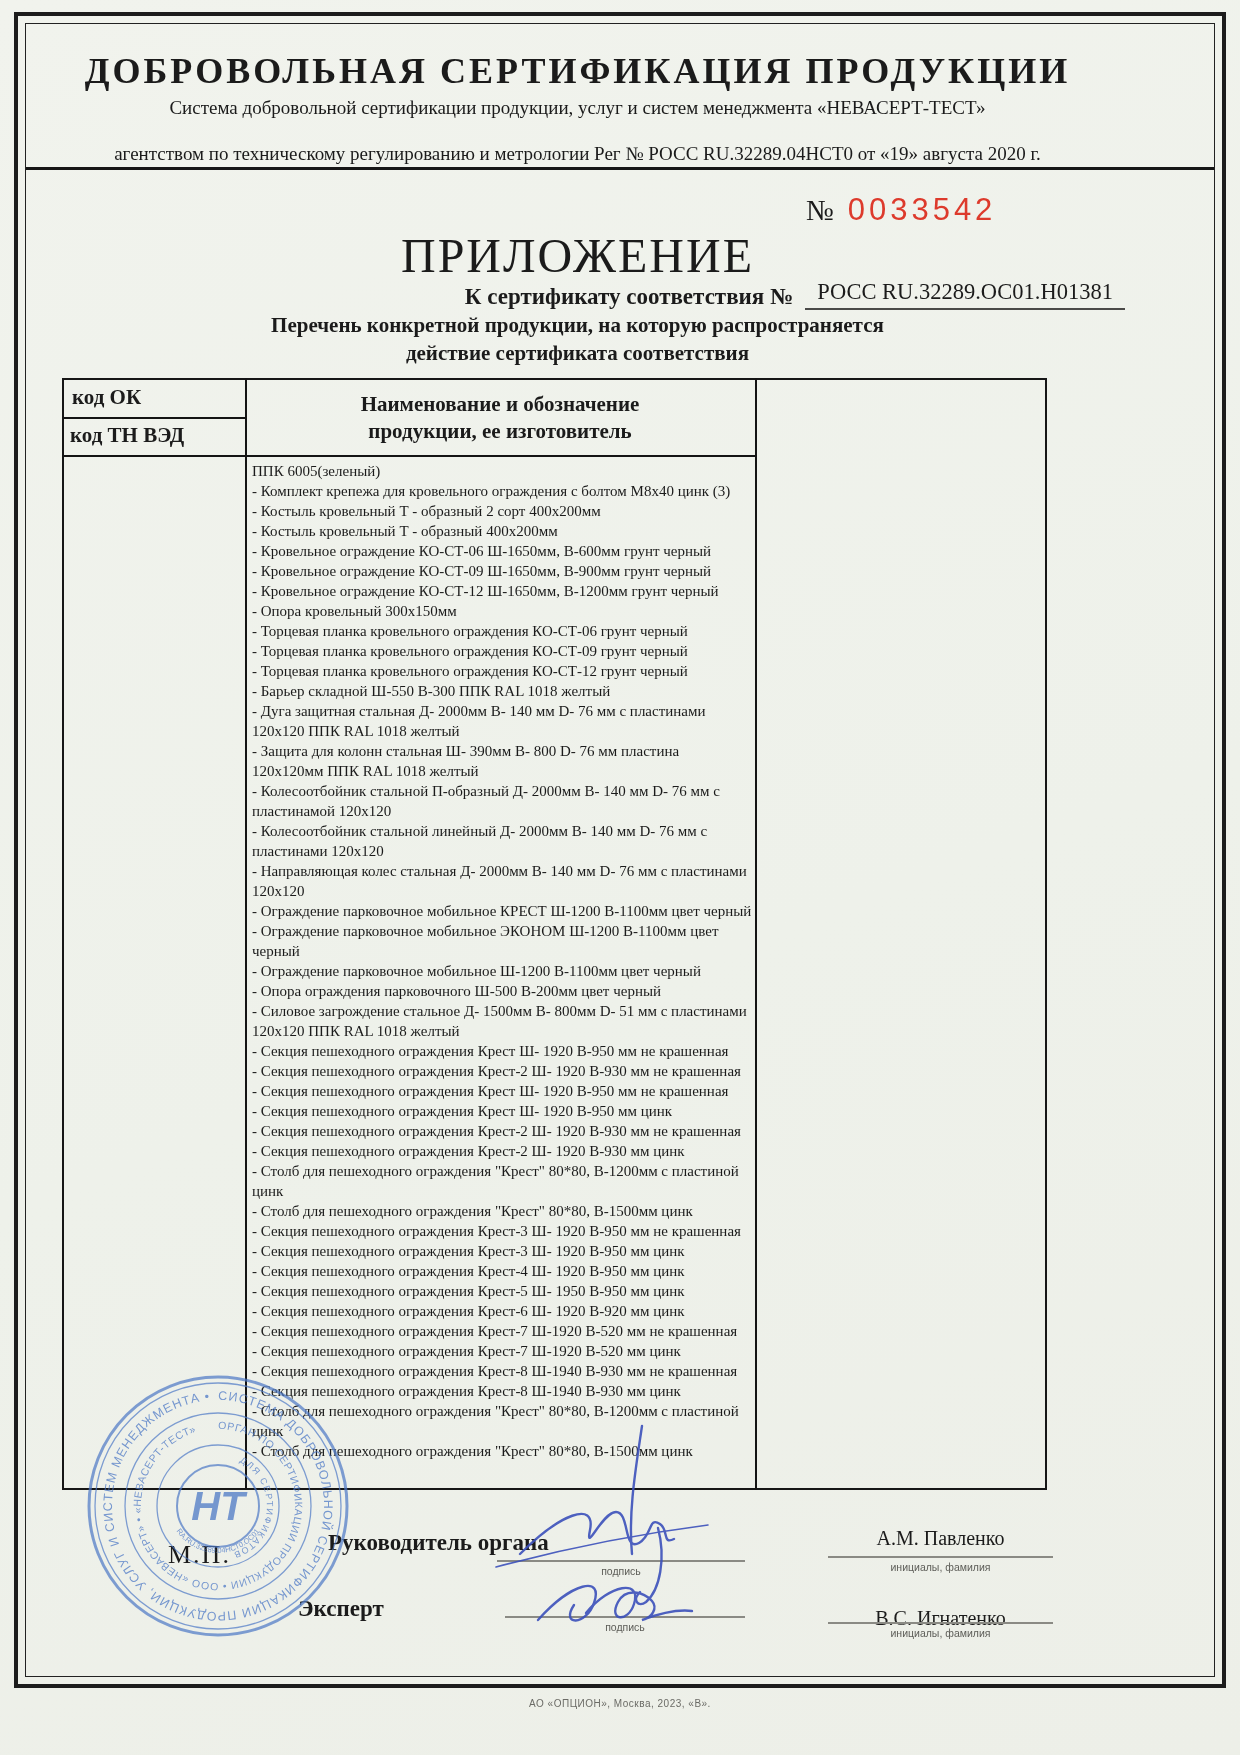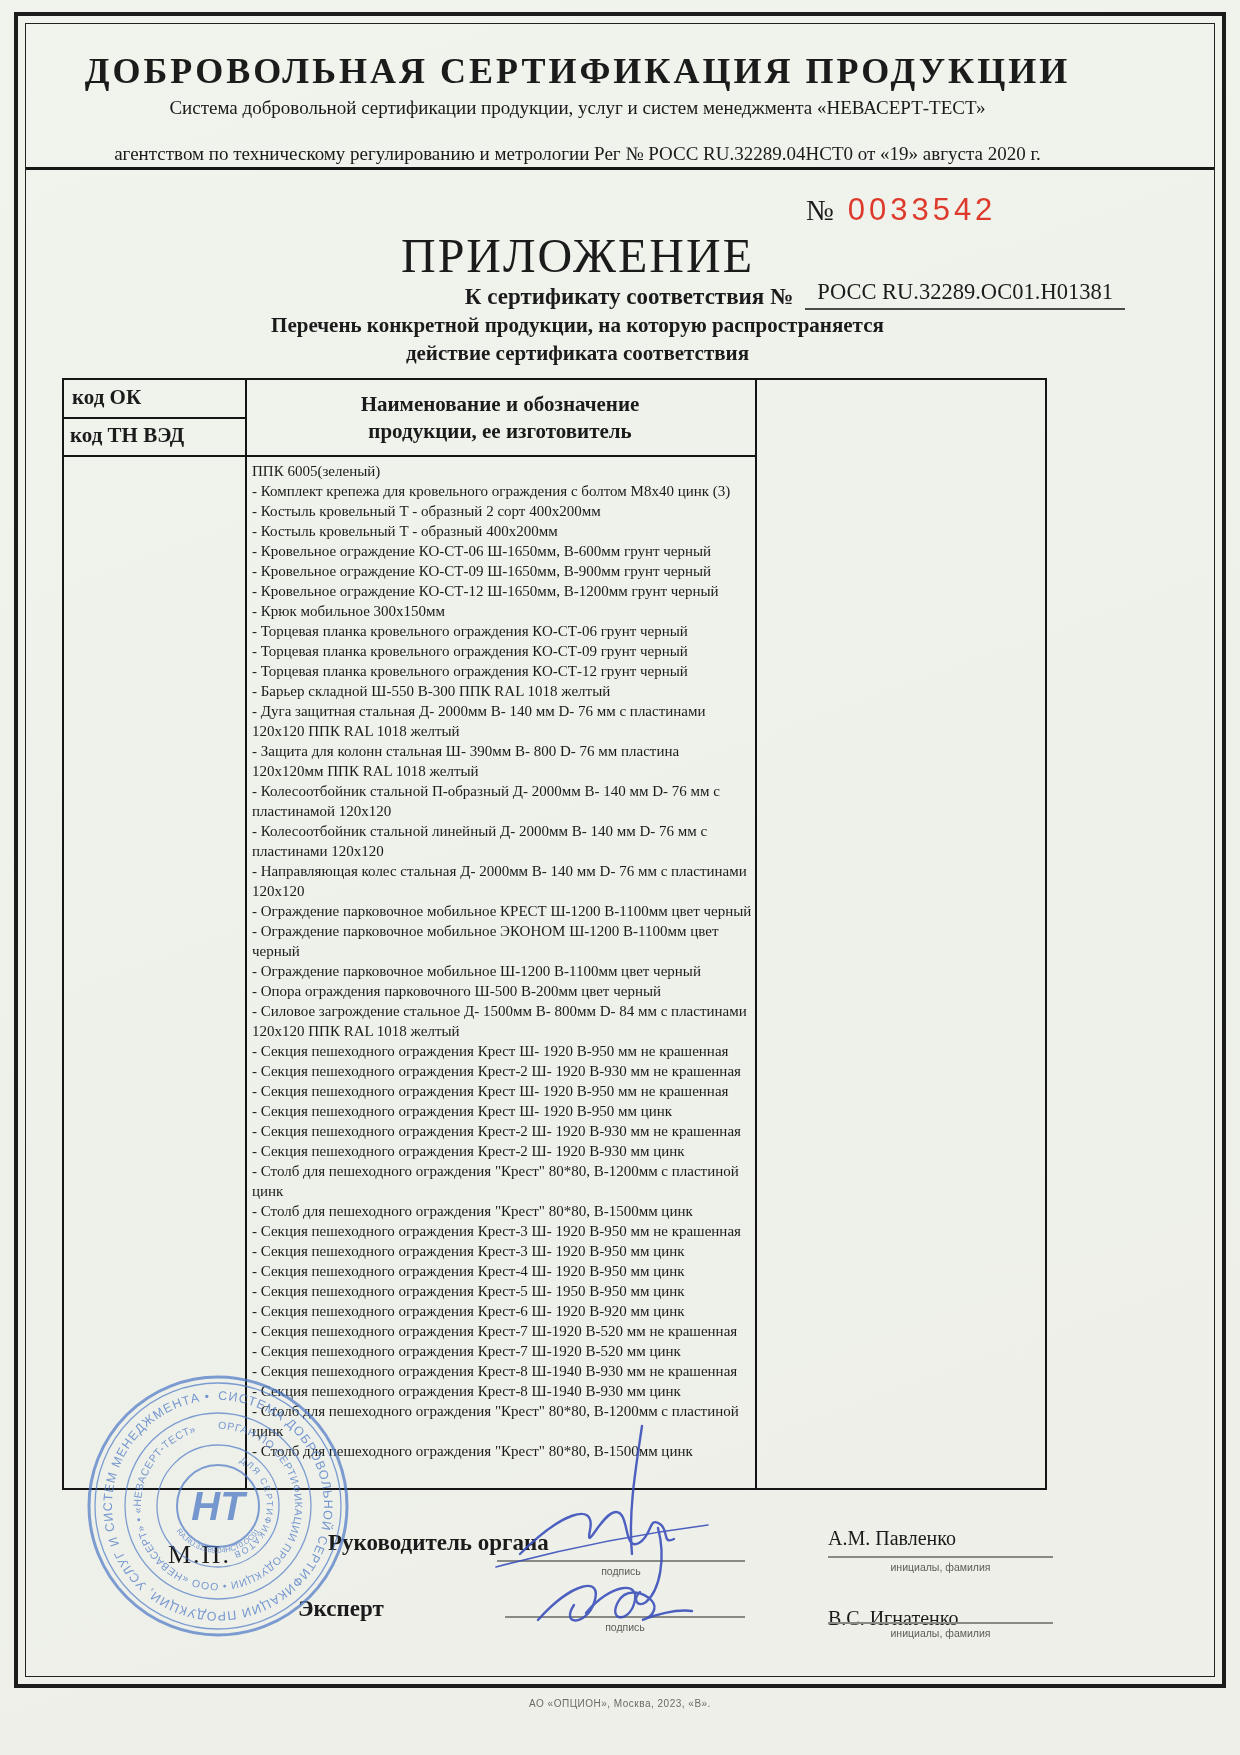--- a/index.html
+++ b/index.html
@@ -46,21 +46,21 @@
   .c3h{left:757px; top:387px; width:288px; white-space:pre-line; font-size:20px; line-height:25px;}
   .products{left:252px; top:461px; width:500px; font-size:15px; line-height:20px;}
   .product-line{white-space:normal;}
   .sig-role{font-weight:bold; font-size:23px;}
   .role1{left:298px; top:1530px;margin-left:30px;} .role2{left:298px; top:1596px;}
   .sig-line{height:1.5px; background:#8a8a84;}
   .sline1{left:497px; top:1560px; width:248px;}
   .sline2{left:505px; top:1616px; width:240px;}
   .nline1{left:828px; top:1556px; width:225px;}
   .nline2{left:828px; top:1622px; width:225px;}
-  .sig-name{font-size:20px; width:225px; }
+  .sig-name{font-size:20px; width:225px; text-align:center;}
   .name1{left:828px; top:1527px;} .name2{left:828px; top:1592px;margin-top:15px;}
   .cap{font-family:"Liberation Sans", sans-serif; font-size:10.5px; color:#5d5d58; text-align:center;}
   .cap-s1{left:497px; top:1565px; width:248px;}
   .cap-s2{left:505px; top:1621px; width:240px;}
   .cap-n1{left:828px; top:1561px; width:225px;}
   .cap-n2{left:828px; top:1627px; width:225px;}
   .mp{left:168px; top:1540px; font-size:26px; letter-spacing:2px;}
   .stamp-wrap{left:80px; top:1368px; width:276px; height:276px; opacity:.88;}
   .ink-wrap{left:490px; top:1412px; width:310px; height:255px;}
   .footer{left:0; top:1698px; width:1240px; text-align:center;
@@ -104,35 +104,35 @@
 продукции, ее изготовитель</div>
 
   <div class="abs products">
       <div class="product-line">ППК 6005(зеленый)</div>
       <div class="product-line">- Комплект крепежа для кровельного ограждения с болтом М8х40 цинк (3)</div>
       <div class="product-line">- Костыль кровельный Т - образный 2 сорт 400х200мм</div>
       <div class="product-line">- Костыль кровельный Т - образный 400х200мм</div>
       <div class="product-line">- Кровельное ограждение КО-СТ-06 Ш-1650мм, В-600мм грунт черный</div>
       <div class="product-line">- Кровельное ограждение КО-СТ-09 Ш-1650мм, В-900мм грунт черный</div>
       <div class="product-line">- Кровельное ограждение КО-СТ-12 Ш-1650мм, В-1200мм грунт черный</div>
-      <div class="product-line">- Крюк мобильное 300х150мм</div>
+      <div class="product-line">- Опора кровельный 300х150мм</div>
       <div class="product-line">- Торцевая планка кровельного ограждения КО-СТ-06 грунт черный</div>
       <div class="product-line">- Торцевая планка кровельного ограждения КО-СТ-09 грунт черный</div>
       <div class="product-line">- Торцевая планка кровельного ограждения КО-СТ-12 грунт черный</div>
       <div class="product-line">- Барьер складной Ш-550 В-300 ППК RAL 1018 желтый</div>
       <div class="product-line">- Дуга защитная стальная Д- 2000мм В- 140 мм D- 76 мм с пластинами 120х120 ППК RAL 1018 желтый</div>
       <div class="product-line">- Защита для колонн стальная Ш- 390мм В- 800 D- 76 мм пластина 120х120мм ППК RAL 1018 желтый</div>
       <div class="product-line">- Колесоотбойник стальной П-образный Д- 2000мм В- 140 мм D- 76 мм с пластинамой 120х120</div>
       <div class="product-line">- Колесоотбойник стальной линейный Д- 2000мм В- 140 мм D- 76 мм с пластинами 120х120</div>
       <div class="product-line">- Направляющая колес стальная Д- 2000мм В- 140 мм D- 76 мм с пластинами 120х120</div>
       <div class="product-line">- Ограждение парковочное мобильное КРЕСТ Ш-1200 В-1100мм цвет черный</div>
       <div class="product-line">- Ограждение парковочное мобильное ЭКОНОМ Ш-1200 В-1100мм цвет черный</div>
       <div class="product-line">- Ограждение парковочное мобильное Ш-1200 В-1100мм цвет черный</div>
       <div class="product-line">- Опора ограждения парковочного Ш-500 В-200мм цвет черный</div>
-      <div class="product-line">- Силовое загрождение стальное Д- 1500мм В- 800мм D- 84 мм с пластинами 120х120 ППК RAL 1018 желтый</div>
+      <div class="product-line">- Силовое загрождение стальное Д- 1500мм В- 800мм D- 51 мм с пластинами 120х120 ППК RAL 1018 желтый</div>
       <div class="product-line">- Секция пешеходного ограждения Крест Ш- 1920 В-950 мм не крашенная</div>
       <div class="product-line">- Секция пешеходного ограждения Крест-2 Ш- 1920 В-930 мм не крашенная</div>
       <div class="product-line">- Секция пешеходного ограждения Крест Ш- 1920 В-950 мм не крашенная</div>
       <div class="product-line">- Секция пешеходного ограждения Крест Ш- 1920 В-950 мм цинк</div>
       <div class="product-line">- Секция пешеходного ограждения Крест-2 Ш- 1920 В-930 мм не крашенная</div>
       <div class="product-line">- Секция пешеходного ограждения Крест-2 Ш- 1920 В-930 мм цинк</div>
       <div class="product-line">- Столб для пешеходного ограждения "Крест" 80*80, В-1200мм с пластиной цинк</div>
       <div class="product-line">- Столб для пешеходного ограждения "Крест" 80*80, В-1500мм цинк</div>
       <div class="product-line">- Секция пешеходного ограждения Крест-3 Ш- 1920 В-950 мм не крашенная</div>
       <div class="product-line">- Секция пешеходного ограждения Крест-3 Ш- 1920 В-950 мм цинк</div>

